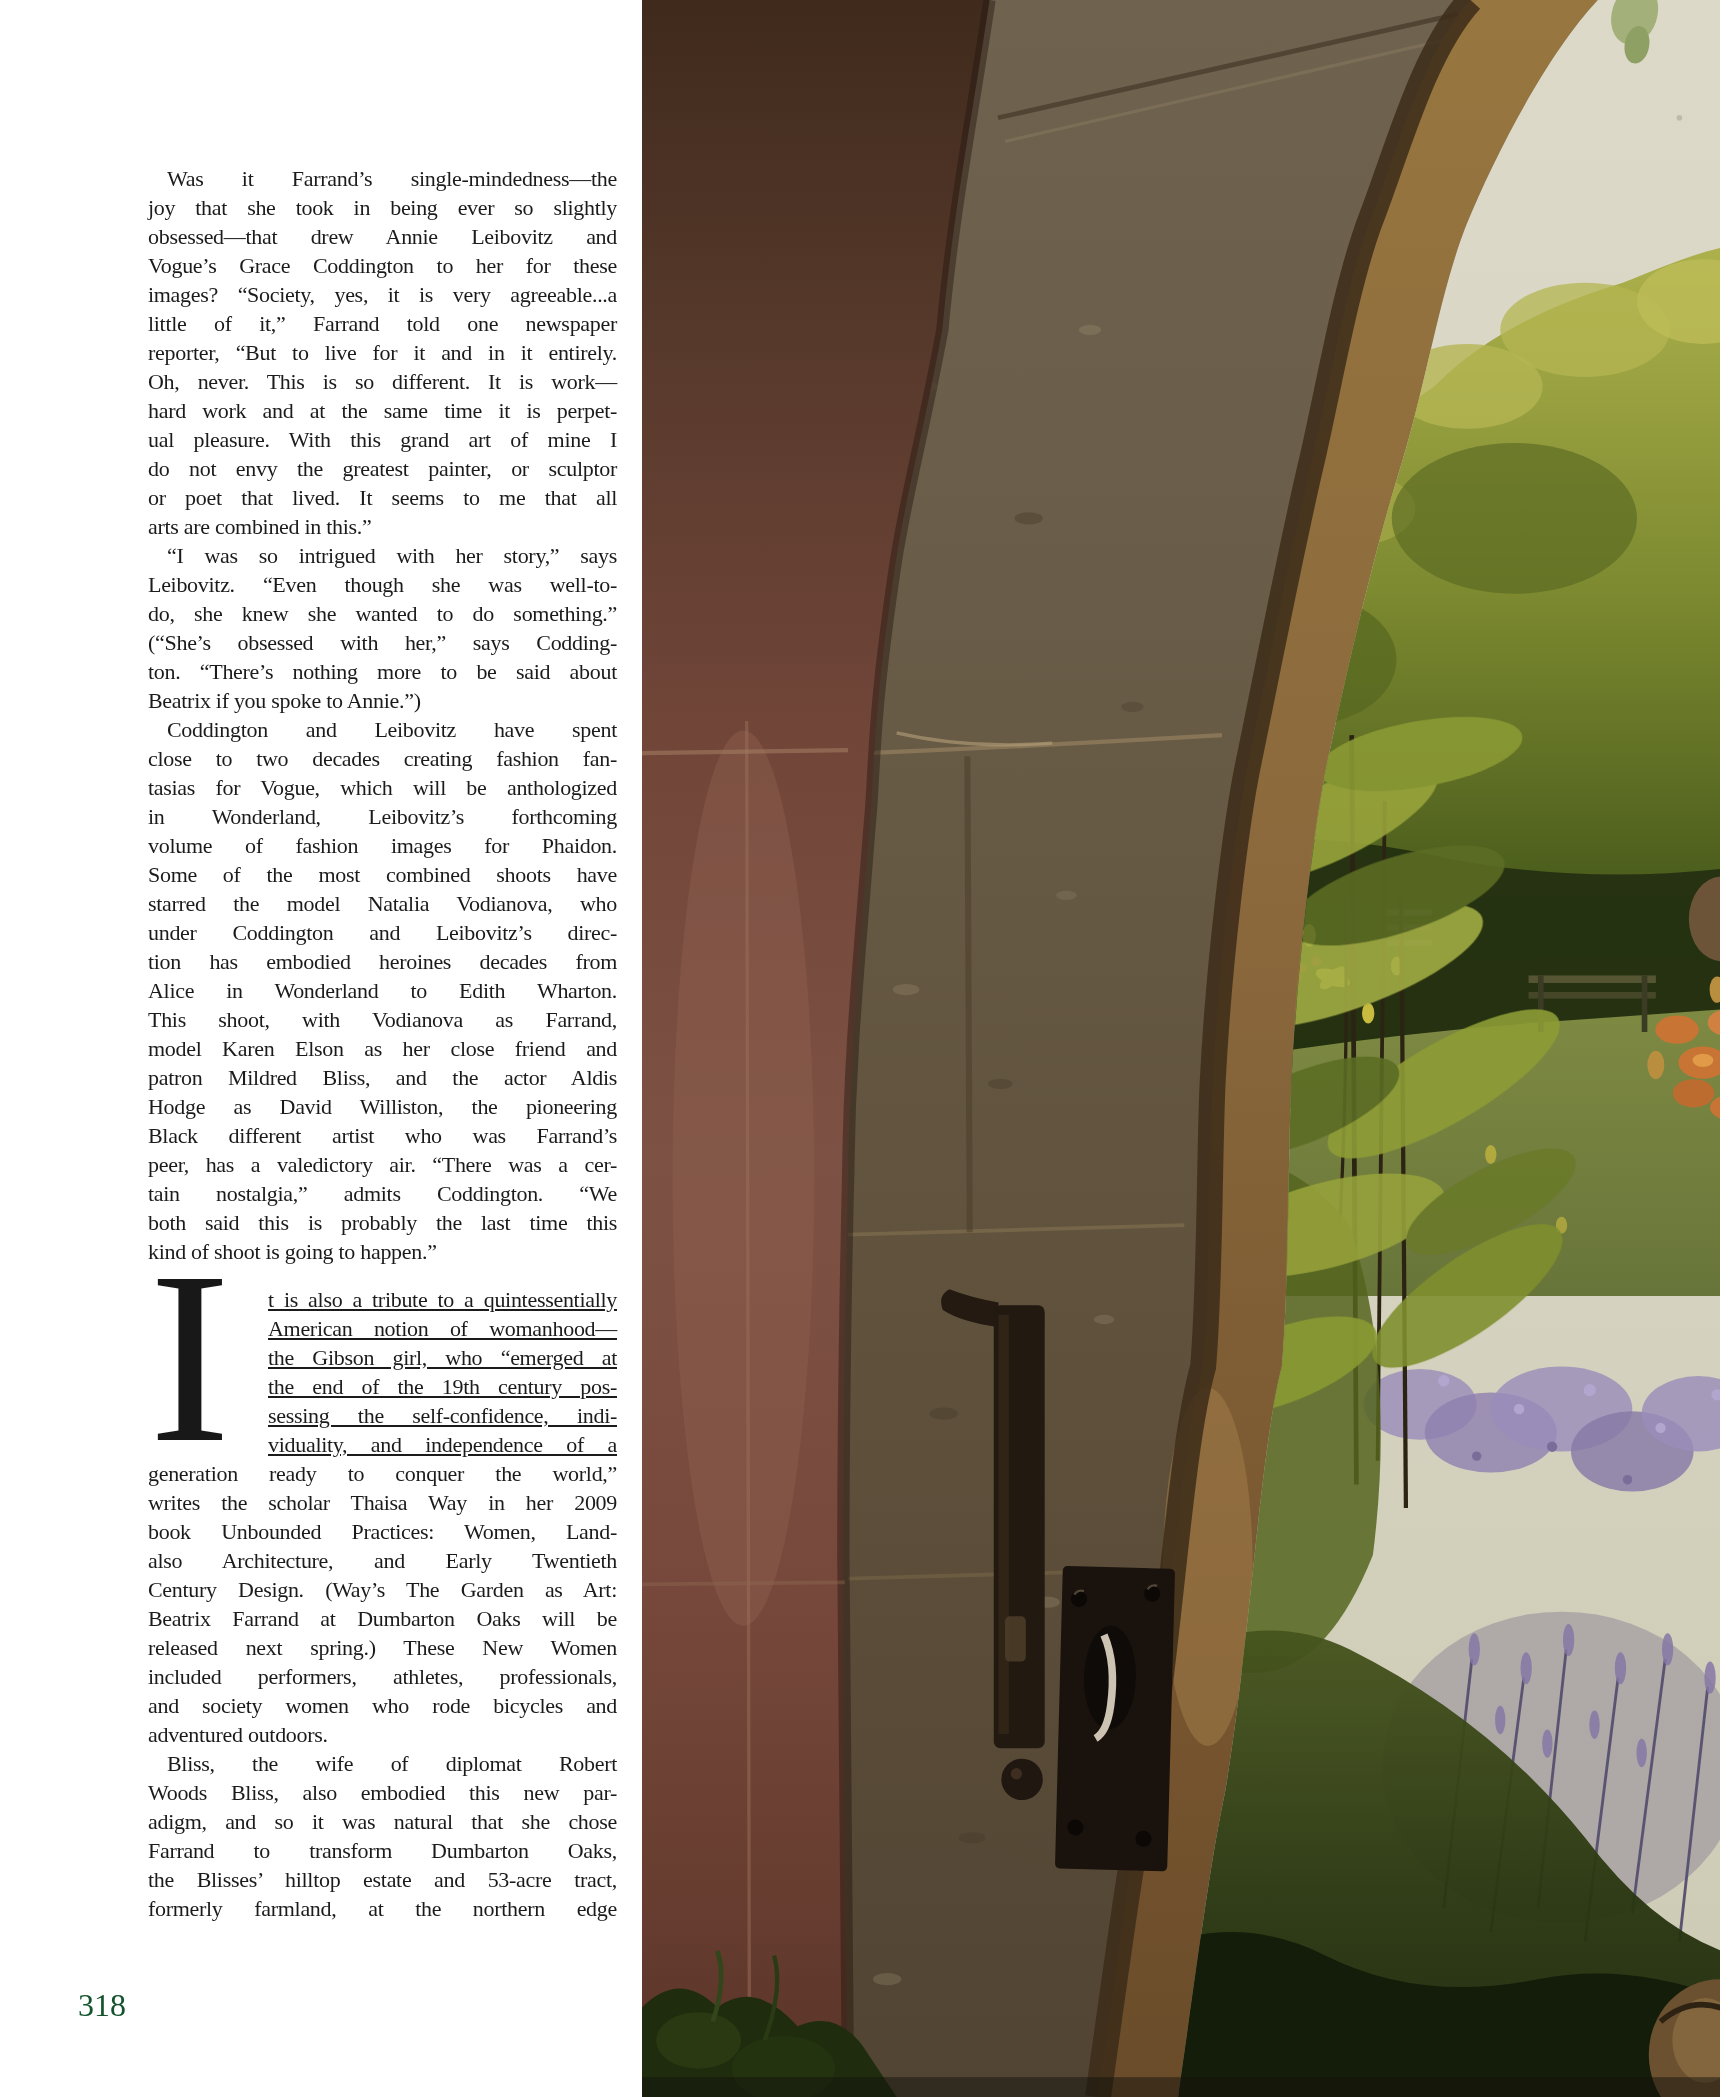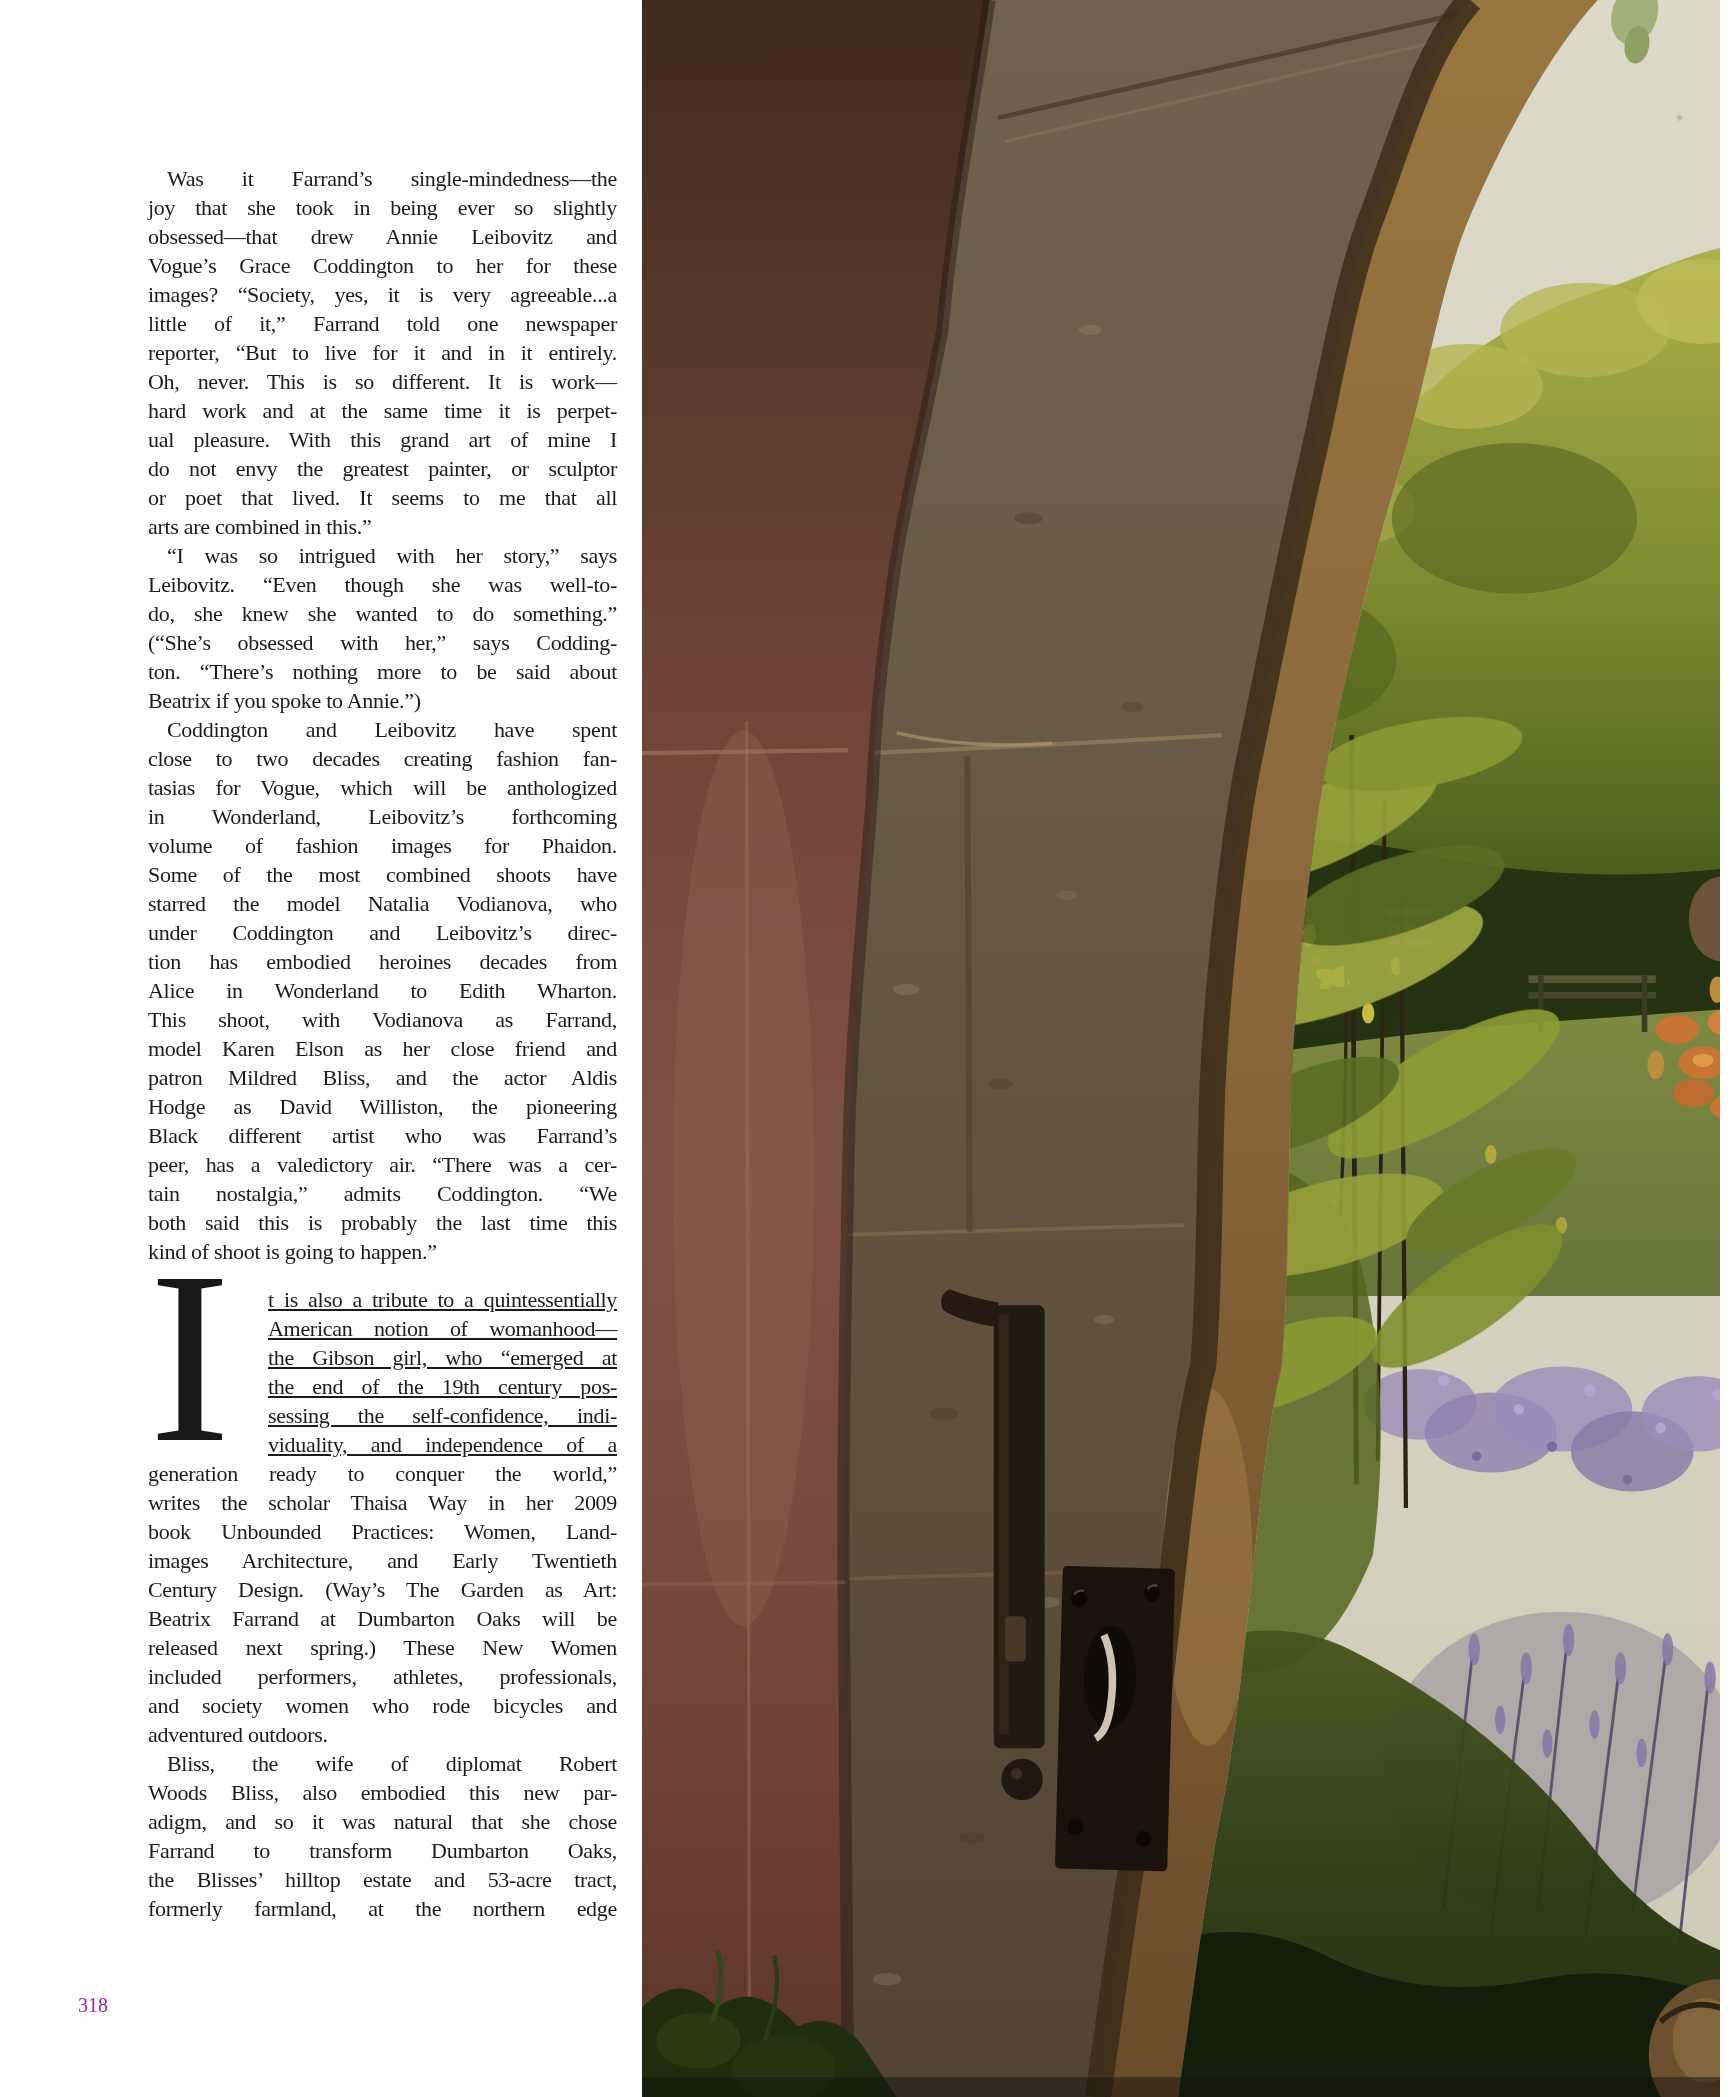--- a/index.html
+++ b/index.html
@@ -32,22 +32,22 @@
   .dropcap{
     position:absolute;left:0.9px;top:-50px;
     font-size:245px;line-height:1;
     color:#181818;
     font-weight:400;
   }
   .it{}
   
   #page-number{
     position:absolute;left:78px;top:1991px;
-    font-size:20px;line-height:28px;
-    color:#a21caf;
+    font-size:32px;line-height:28px;
+    color:#14532d;
   }
   
   #photo{
     position:absolute;left:642px;top:0;margin:0;padding:0;
     width:1094px;height:2097px;
   }
   #photo svg{display:block;}
 </style>
 </head>
 <body>
@@ -103,21 +103,21 @@
         <span class="dropcap">I</span>
         <div class="line beside-drop"><span>t is also a tribute to a quintessentially</span></div>
         <div class="line beside-drop"><span>American notion of womanhood—</span></div>
         <div class="line beside-drop"><span>the Gibson girl, who “emerged at</span></div>
         <div class="line beside-drop"><span>the end of the 19th century pos-</span></div>
         <div class="line beside-drop"><span>sessing the self-confidence, indi-</span></div>
         <div class="line beside-drop"><span>viduality, and independence of a</span></div>
         <div class="line"><span>generation ready to conquer the world,”</span></div>
         <div class="line"><span>writes the scholar Thaisa Way in her 2009</span></div>
         <div class="line"><span>book </span><span class="it">Unbounded Practices: Women, Land-</span></div>
-        <div class="line"><span class="it">images Architecture, and Early Twentieth</span></div>
+        <div class="line"><span class="it">also Architecture, and Early Twentieth</span></div>
         <div class="line"><span class="it">Century Design.</span><span> (Way’s </span><span class="it">The Garden as Art:</span></div>
         <div class="line"><span class="it">Beatrix Farrand at Dumbarton Oaks</span><span> will be</span></div>
         <div class="line"><span>released next spring.) These New Women</span></div>
         <div class="line"><span>included performers, athletes, professionals,</span></div>
         <div class="line"><span>and society women who rode bicycles and</span></div>
         <div class="line last"><span>adventured outdoors.</span></div>
       </div>
       <div class="para justify-last">
         <div class="line indent"><span>Bliss, the wife of diplomat Robert</span></div>
         <div class="line"><span>Woods Bliss, also embodied this new par-</span></div>

